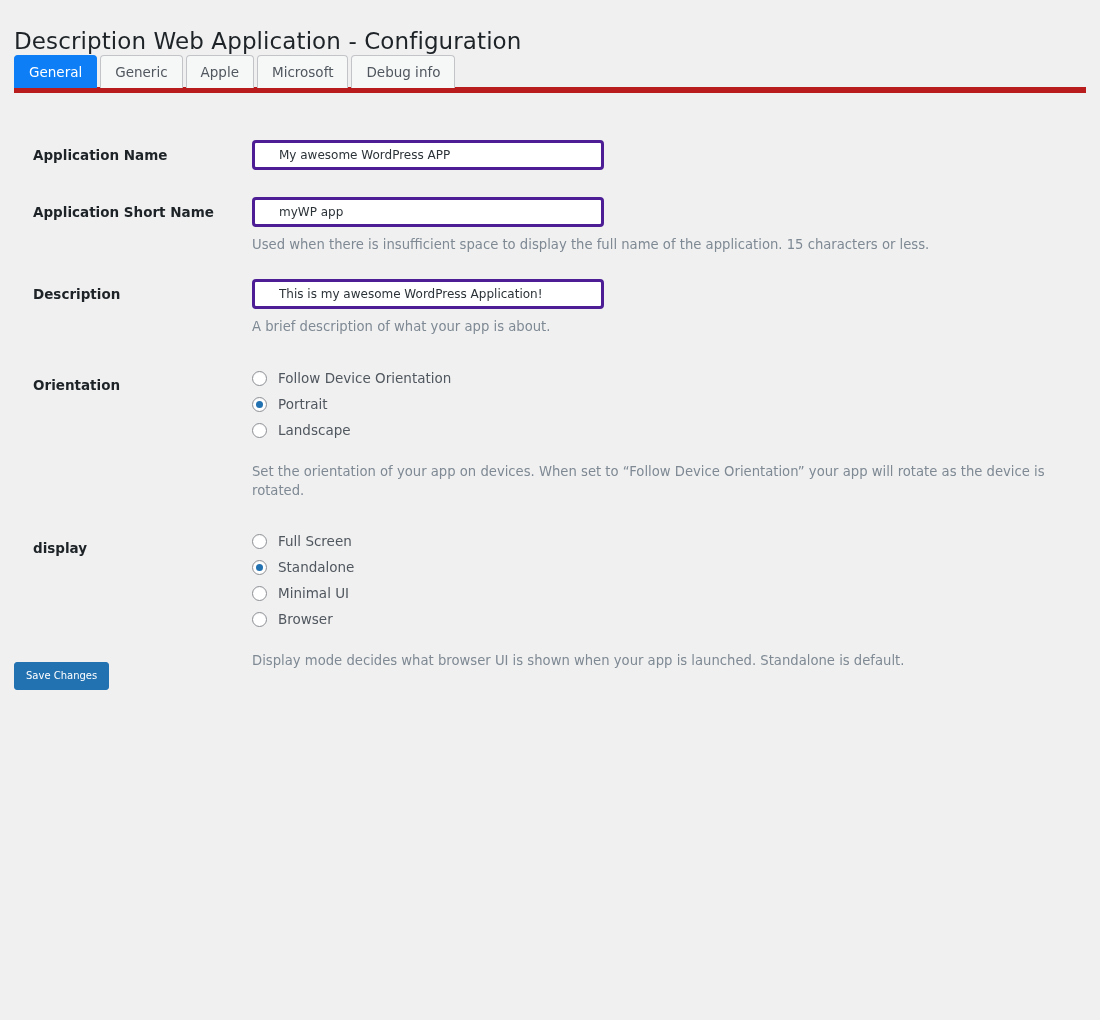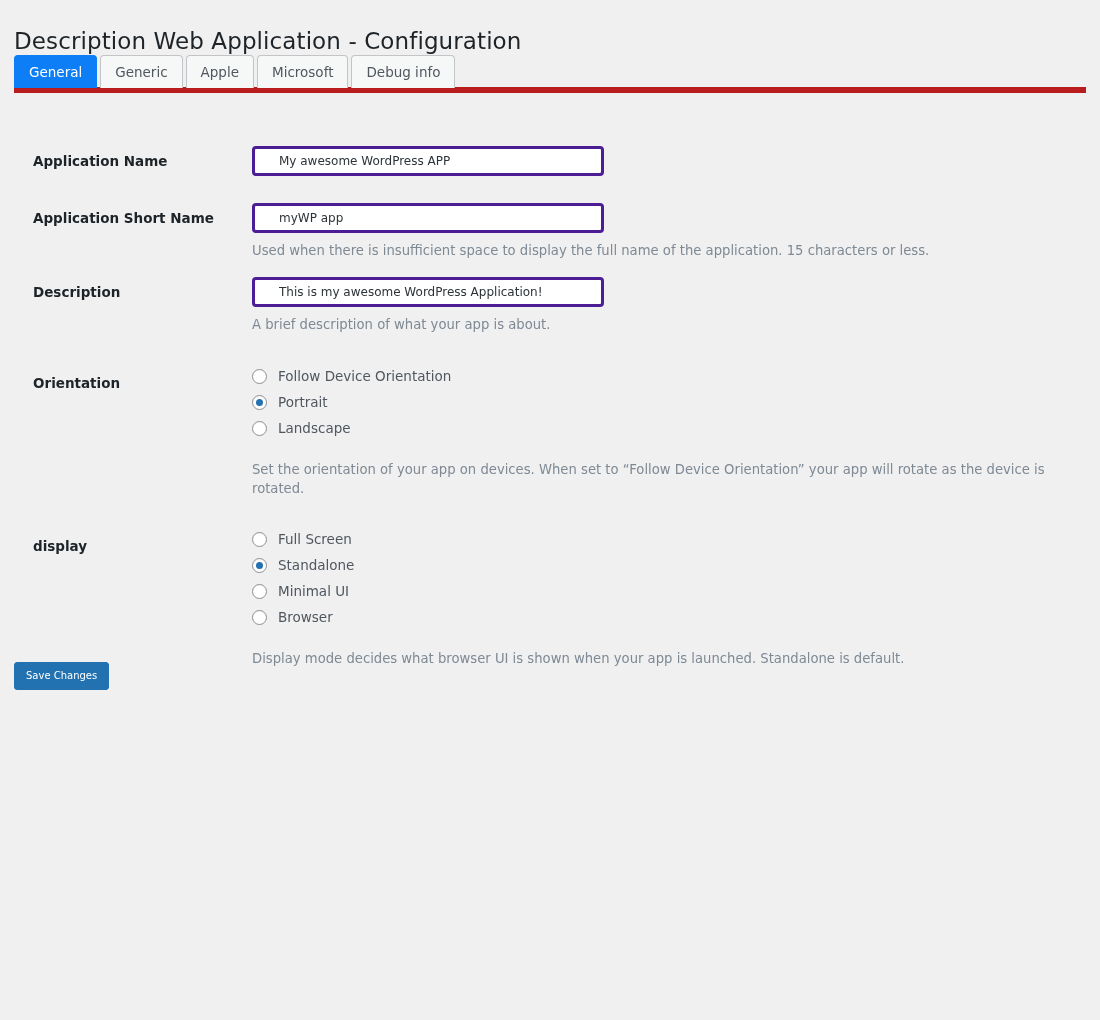--- a/index.html
+++ b/index.html
@@ -168,23 +168,23 @@
     font-size: 10px;
     color: #ffffff;
     background: #2271b1;
     border: 1px solid #2271b1;
     border-radius: 3px;
     cursor: pointer;
     line-height: 26px;
   }
 
   
-  .r-appname   { margin-top: 15px; }
+  .r-appname   { margin-top: 9px; }
   .r-shortname { margin-top: 27px; }
-  .r-desc      { margin-top: 16px; }
+  .r-desc      { margin-top: 24px; }
   .r-orient    { margin-top: 29px; }
   .r-display   { margin-top: 28px; }
   .r-orient .row-label { padding-top: 10px; }
   .r-display .row-label { padding-top: 10px; }
   .r-appname .row-label { padding-top: 6px; }
   .r-shortname .row-label { padding-top: 6px; }
   .r-desc .row-label { padding-top: 6px; }
 </style>
 </head>
 <body>

